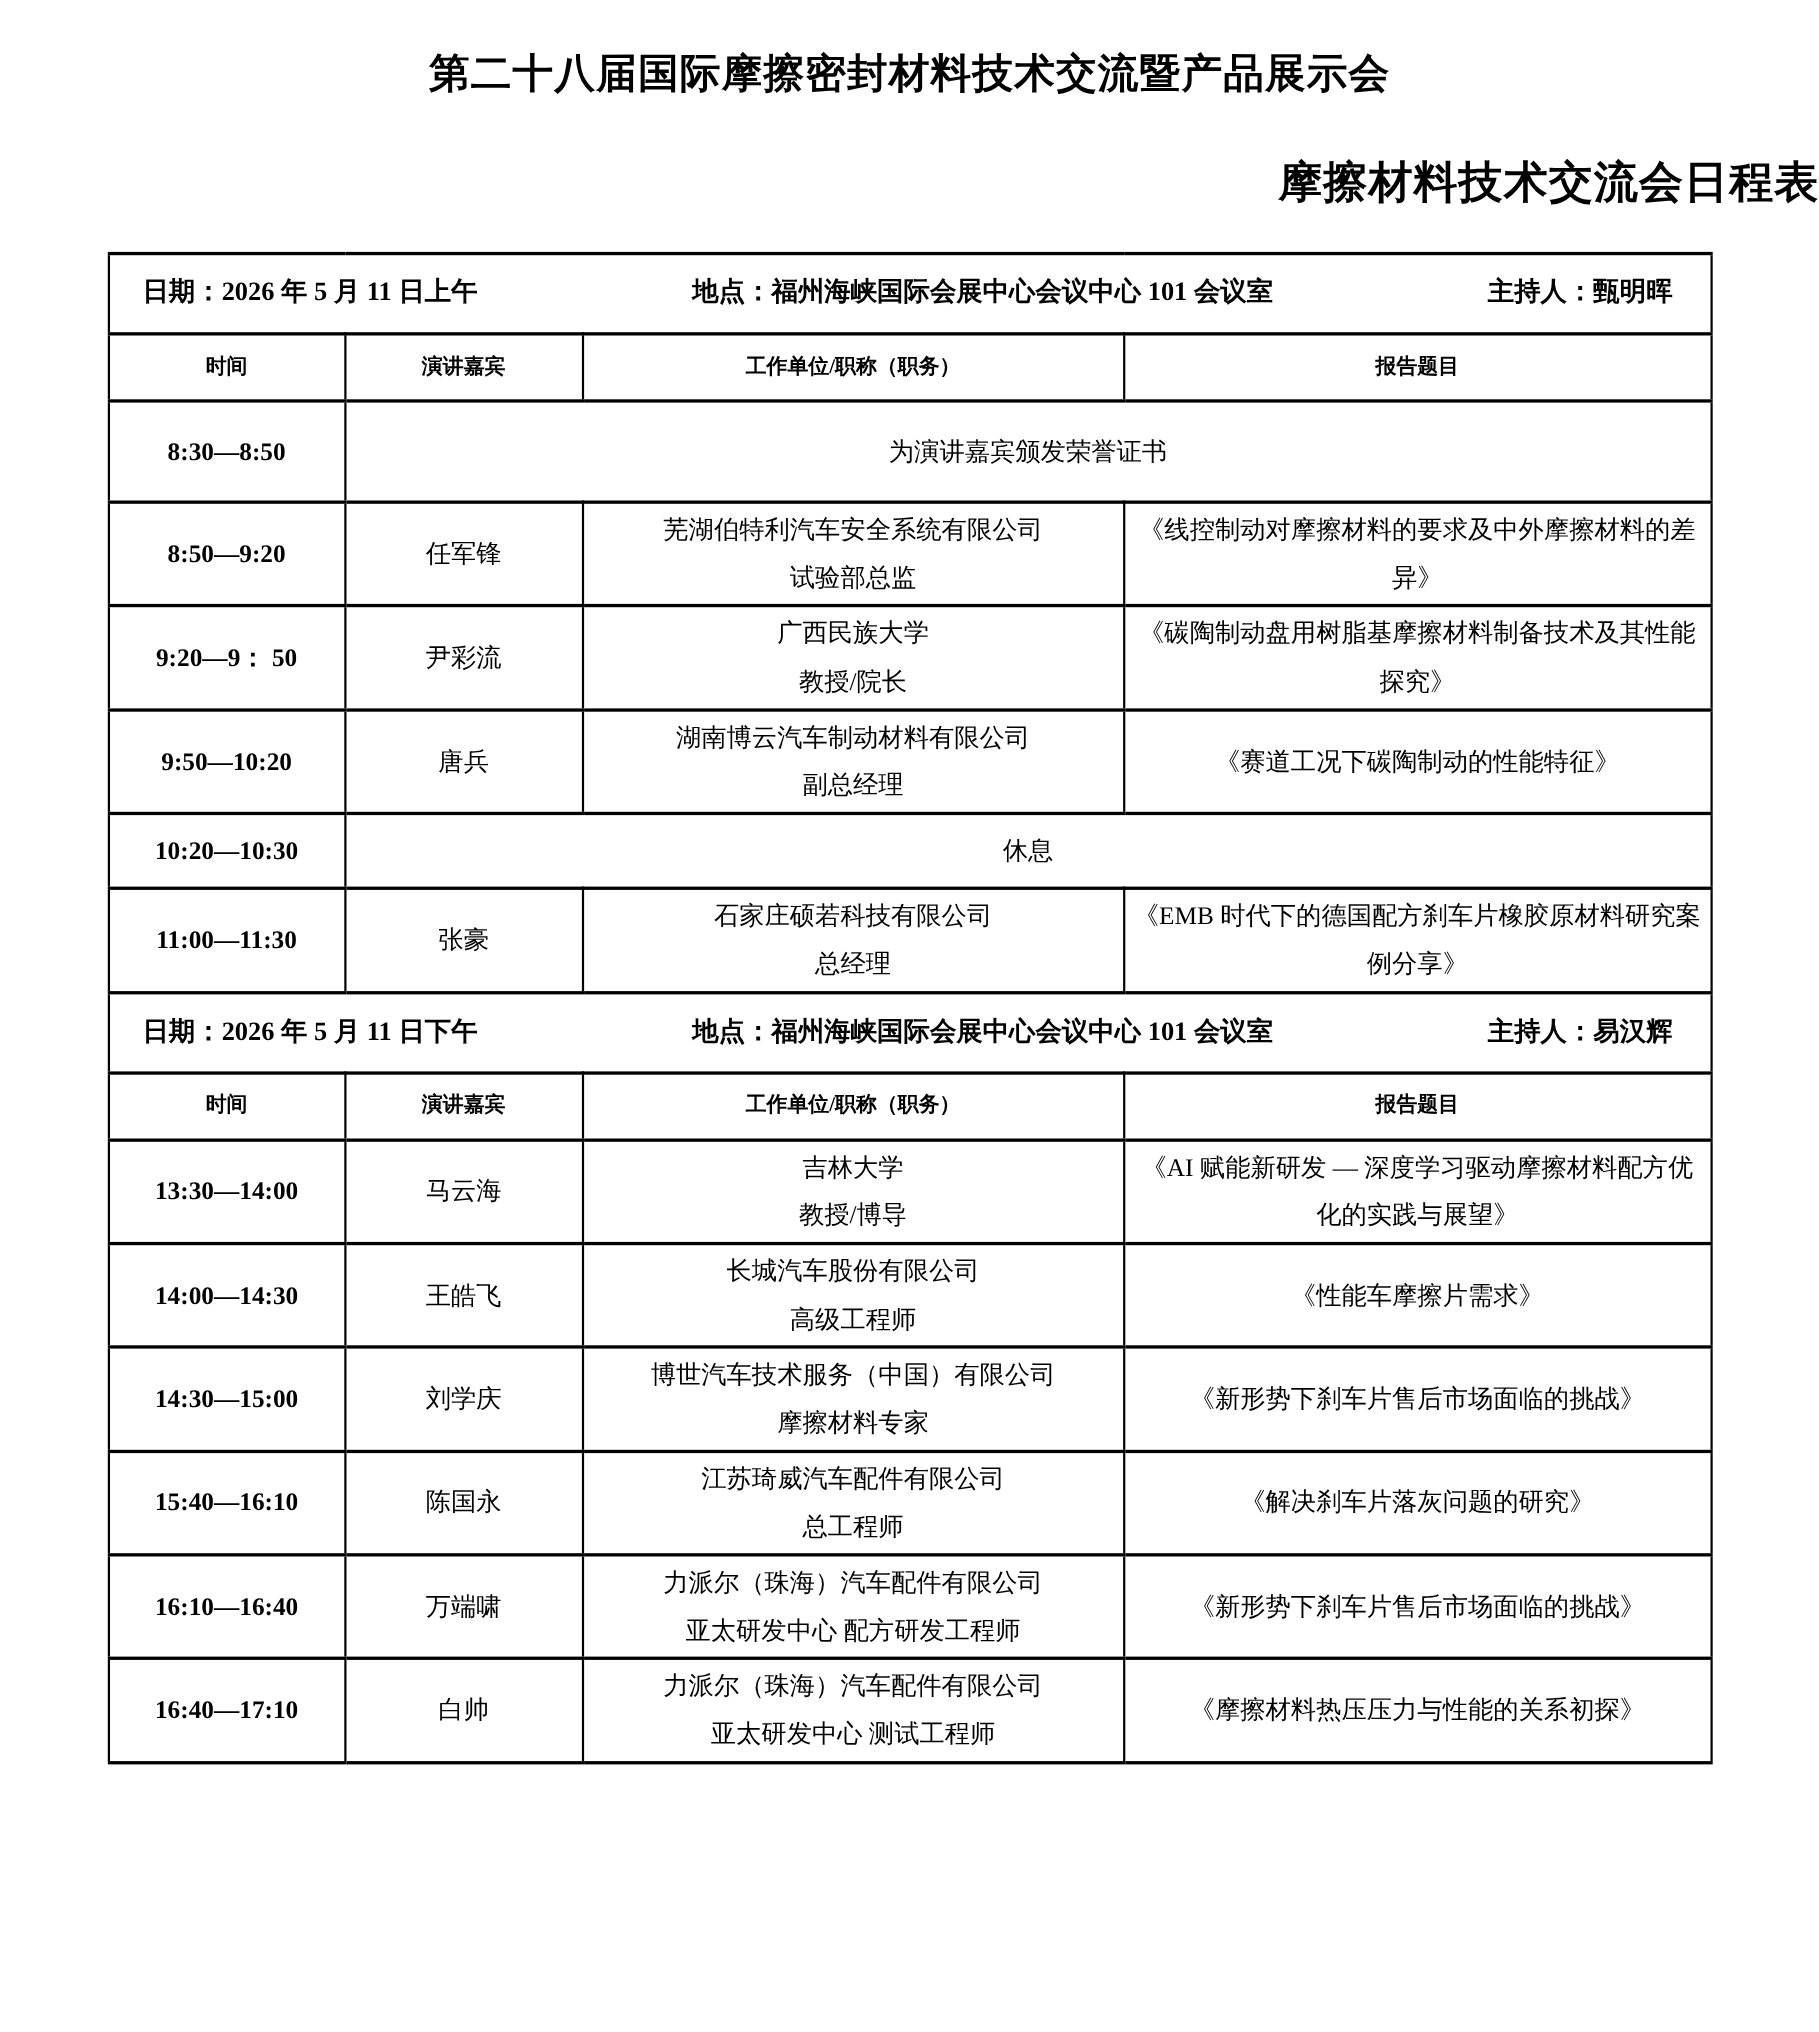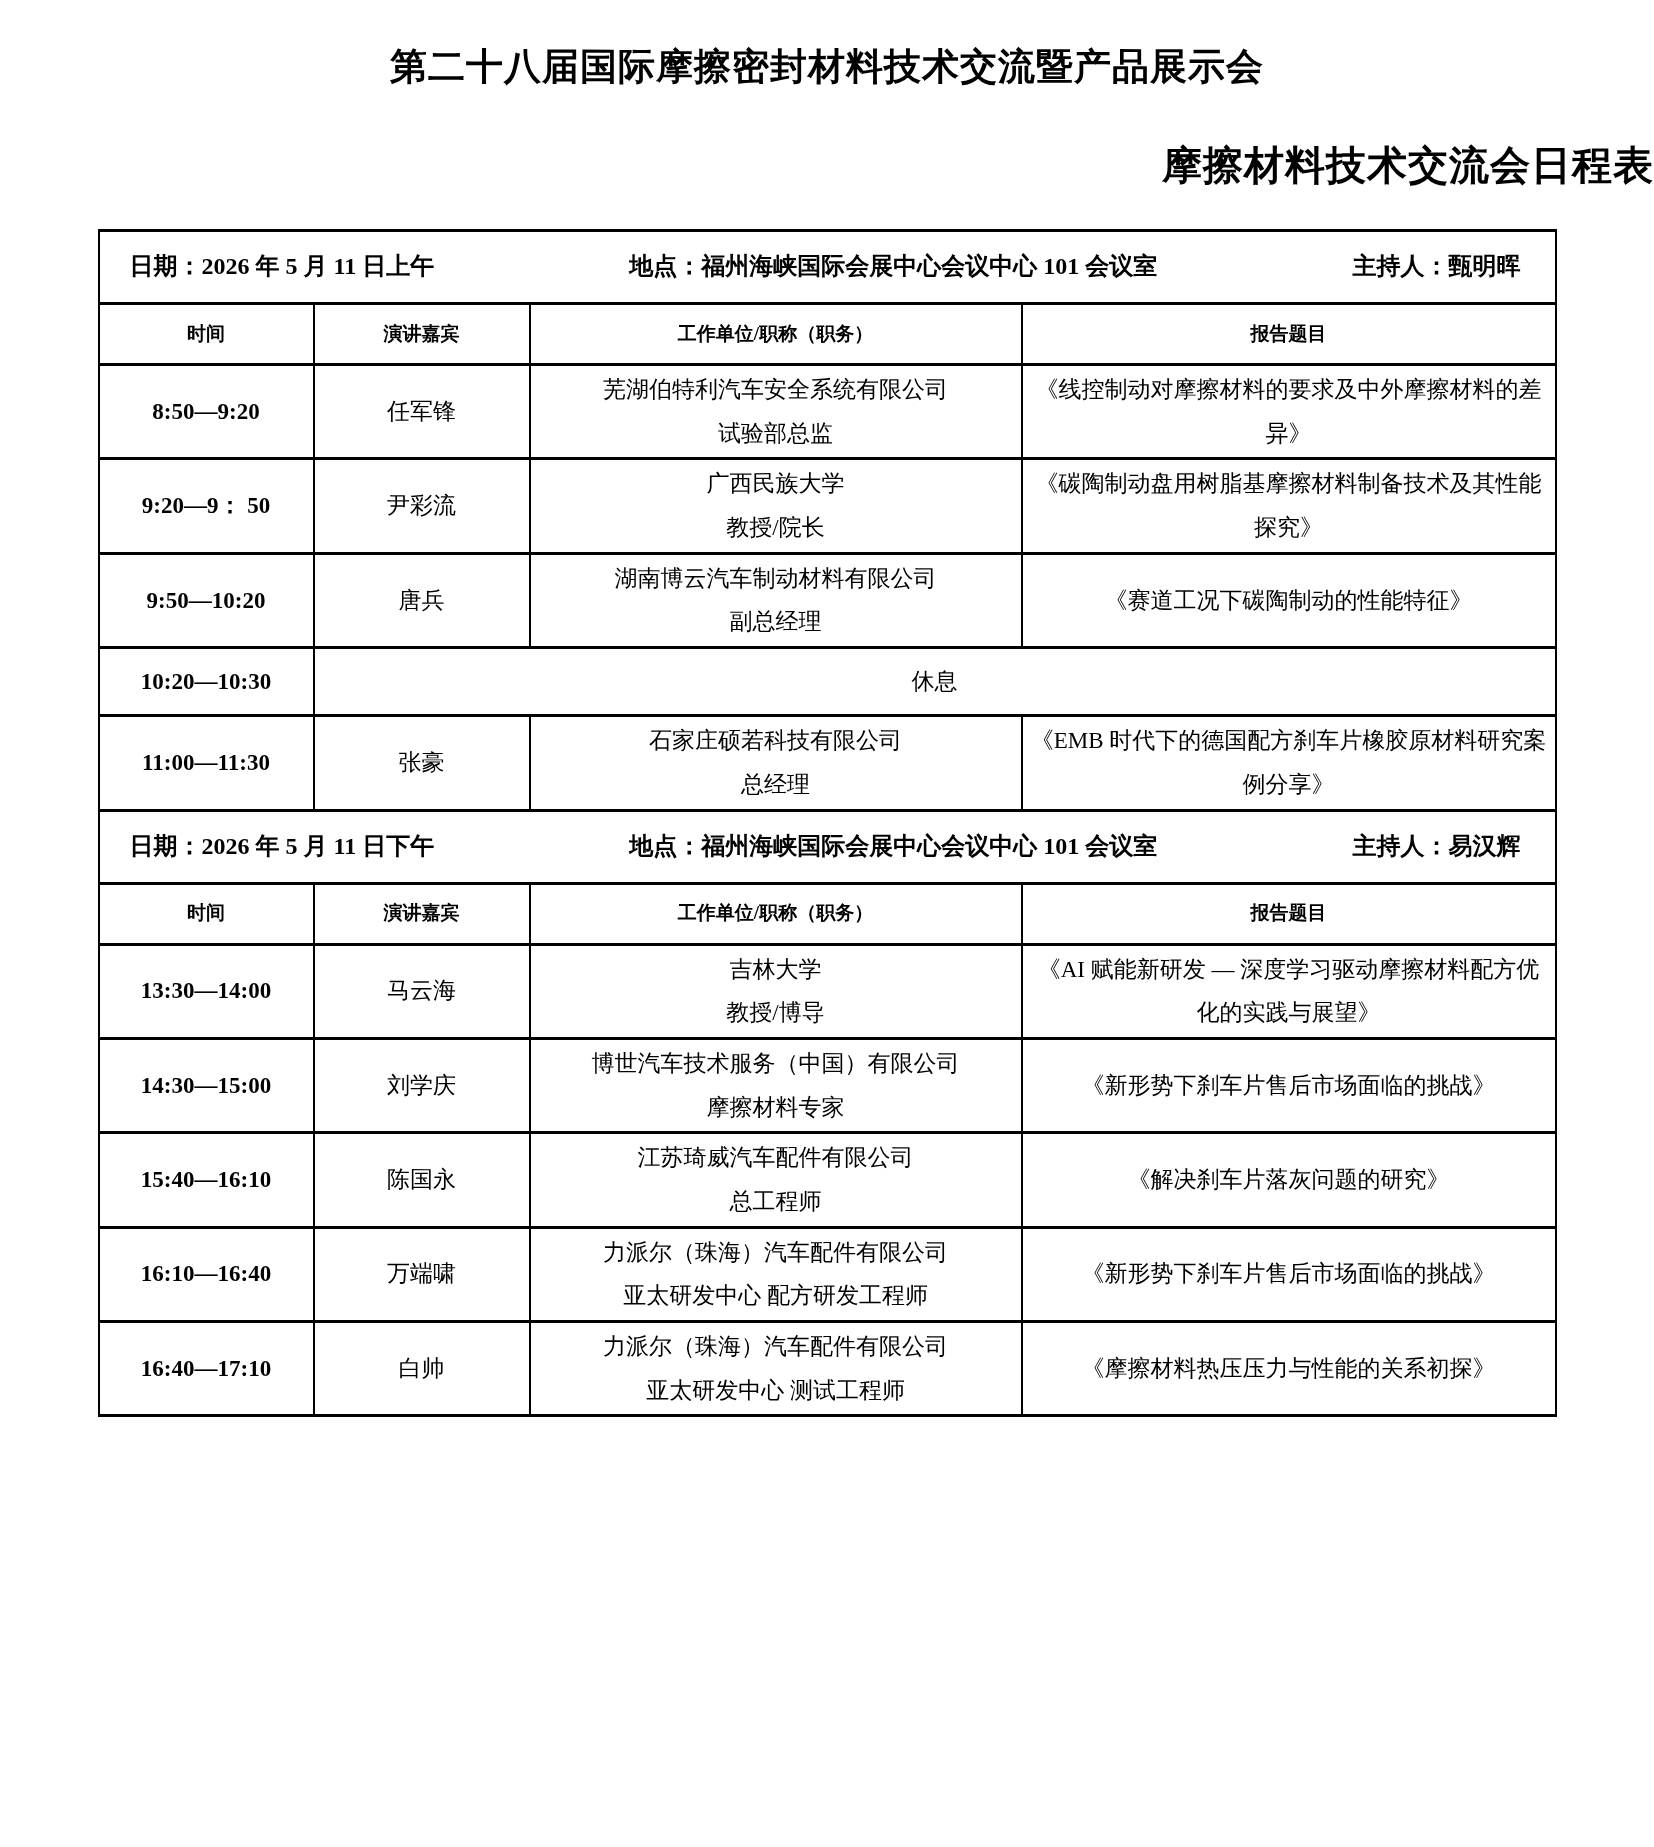--- a/index.html
+++ b/index.html
@@ -107,20 +107,24 @@
               <span>主持人：甄明晖</span>
             </div>
           </td>
         </tr>
         <tr class="head-row">
           <th>时间</th>
           <th>演讲嘉宾</th>
           <th>工作单位/职称（职务）</th>
           <th>报告题目</th>
         </tr>
+        <tr class="event-row tall">
+          <td class="time-cell">8:30—8:50</td>
+          <td class="event-cell" colspan="3">为演讲嘉宾颁发荣誉证书</td>
+        </tr>
         <tr class="talk-row">
           <td class="time-cell">8:50—9:20</td>
           <td><span class="speaker-name">任军锋</span></td>
           <td>
             <span class="org-line">芜湖伯特利汽车安全系统有限公司</span>
             <span class="org-line">试验部总监</span>
           </td>
           <td>
             <span class="topic-text">《线控制动对摩擦材料的要求及中外摩擦材料的差异》</span>
           </td>
@@ -182,20 +186,31 @@
           <td><span class="speaker-name">马云海</span></td>
           <td>
             <span class="org-line">吉林大学</span>
             <span class="org-line">教授/博导</span>
           </td>
           <td>
             <span class="topic-text">《AI 赋能新研发 — 深度学习驱动摩擦材料配方优化的实践与展望》</span>
           </td>
         </tr>
         <tr class="talk-row">
+          <td class="time-cell">14:00—14:30</td>
+          <td><span class="speaker-name">王皓飞</span></td>
+          <td>
+            <span class="org-line">长城汽车股份有限公司</span>
+            <span class="org-line">高级工程师</span>
+          </td>
+          <td>
+            <span class="topic-text">《性能车摩擦片需求》</span>
+          </td>
+        </tr>
+        <tr class="talk-row">
           <td class="time-cell">14:30—15:00</td>
           <td><span class="speaker-name">刘学庆</span></td>
           <td>
             <span class="org-line">博世汽车技术服务（中国）有限公司</span>
             <span class="org-line">摩擦材料专家</span>
           </td>
           <td>
             <span class="topic-text">《新形势下刹车片售后市场面临的挑战》</span>
           </td>
         </tr>

